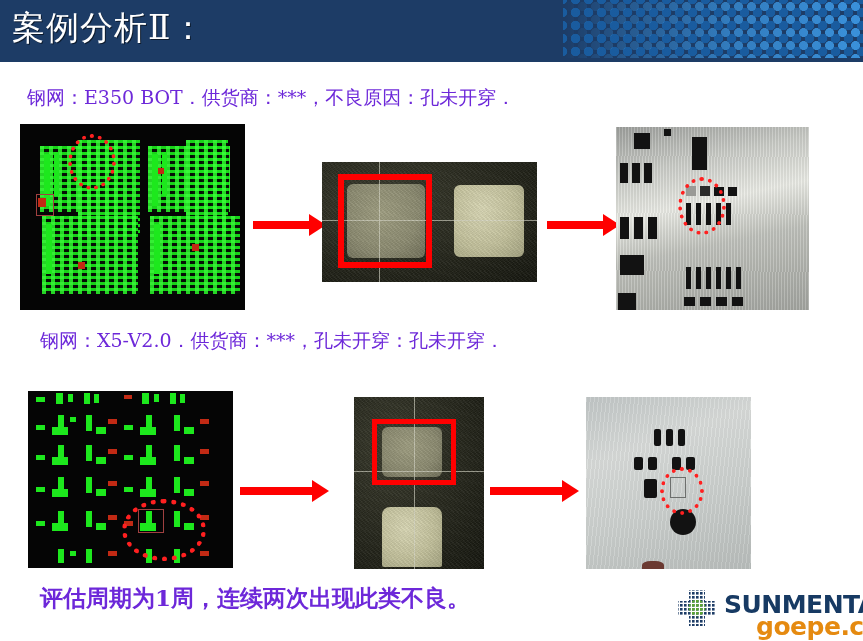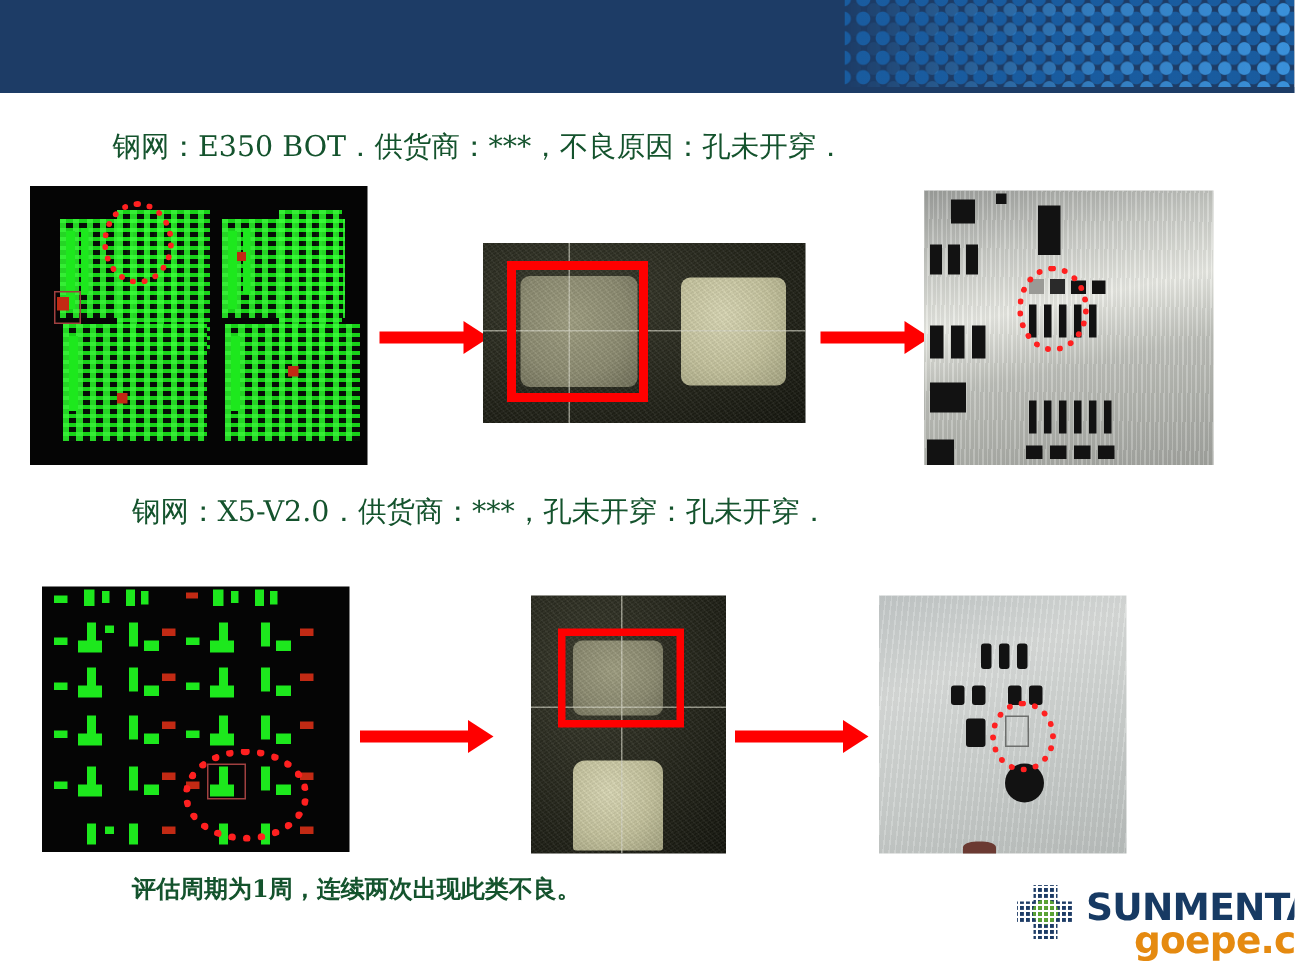--- a/index.html
+++ b/index.html
@@ -50,29 +50,28 @@
     letter-spacing:1px;
     text-shadow:1px 1px 0 rgba(0,0,0,.55);
     white-space:nowrap;
     font-family:"DejaVu Serif","Liberation Serif",serif;
   }
 
   
   .caption{
     position:absolute;
     font-size:19px;
-    color:#14532d;
+    color:#6d28d9;
     white-space:nowrap;
     font-family:"DejaVu Serif","Liberation Serif",serif;
     letter-spacing:0px;
-    margin-left:48px;
   }
   #cap1{left:27px;top:85px;}
   #cap2{left:40px;top:328px;}
-  #cap3{left:40px;top:583px;font-weight:bold;font-size:16px;}
+  #cap3{left:40px;top:583px;font-weight:bold;font-size:23px;}
 
   
   .panel{position:absolute;overflow:hidden;}
 
   
   .spi{background:#050505;}
   .pcb{
     position:absolute;
     background:
       repeating-linear-gradient(to bottom, #18dd18 0 3px, #050505 3px 6px),
@@ -172,20 +171,21 @@
   }
 </style>
 </head>
 <body>
 
 <div class="header">
   <div class="header-pattern">
     <div class="dots2"></div>
     <div class="dots"></div>
   </div>
+  <div class="title">案例分析Ⅱ：</div>
 </div>
 <div class="header-rule"></div>
 
 <div class="caption" id="cap1">钢网：E350 BOT．供货商：***，不良原因：孔未开穿．</div>
 
 <div class="panel spi" style="left:20px;top:124px;width:225px;height:186px;">
 
   <div class="pcb" style="left:20px;top:22px;width:82px;height:66px;"></div>
   <div class="pcb" style="left:58px;top:16px;width:62px;height:96px;"></div>
   <div class="pcb" style="left:22px;top:92px;width:96px;height:78px;"></div>

